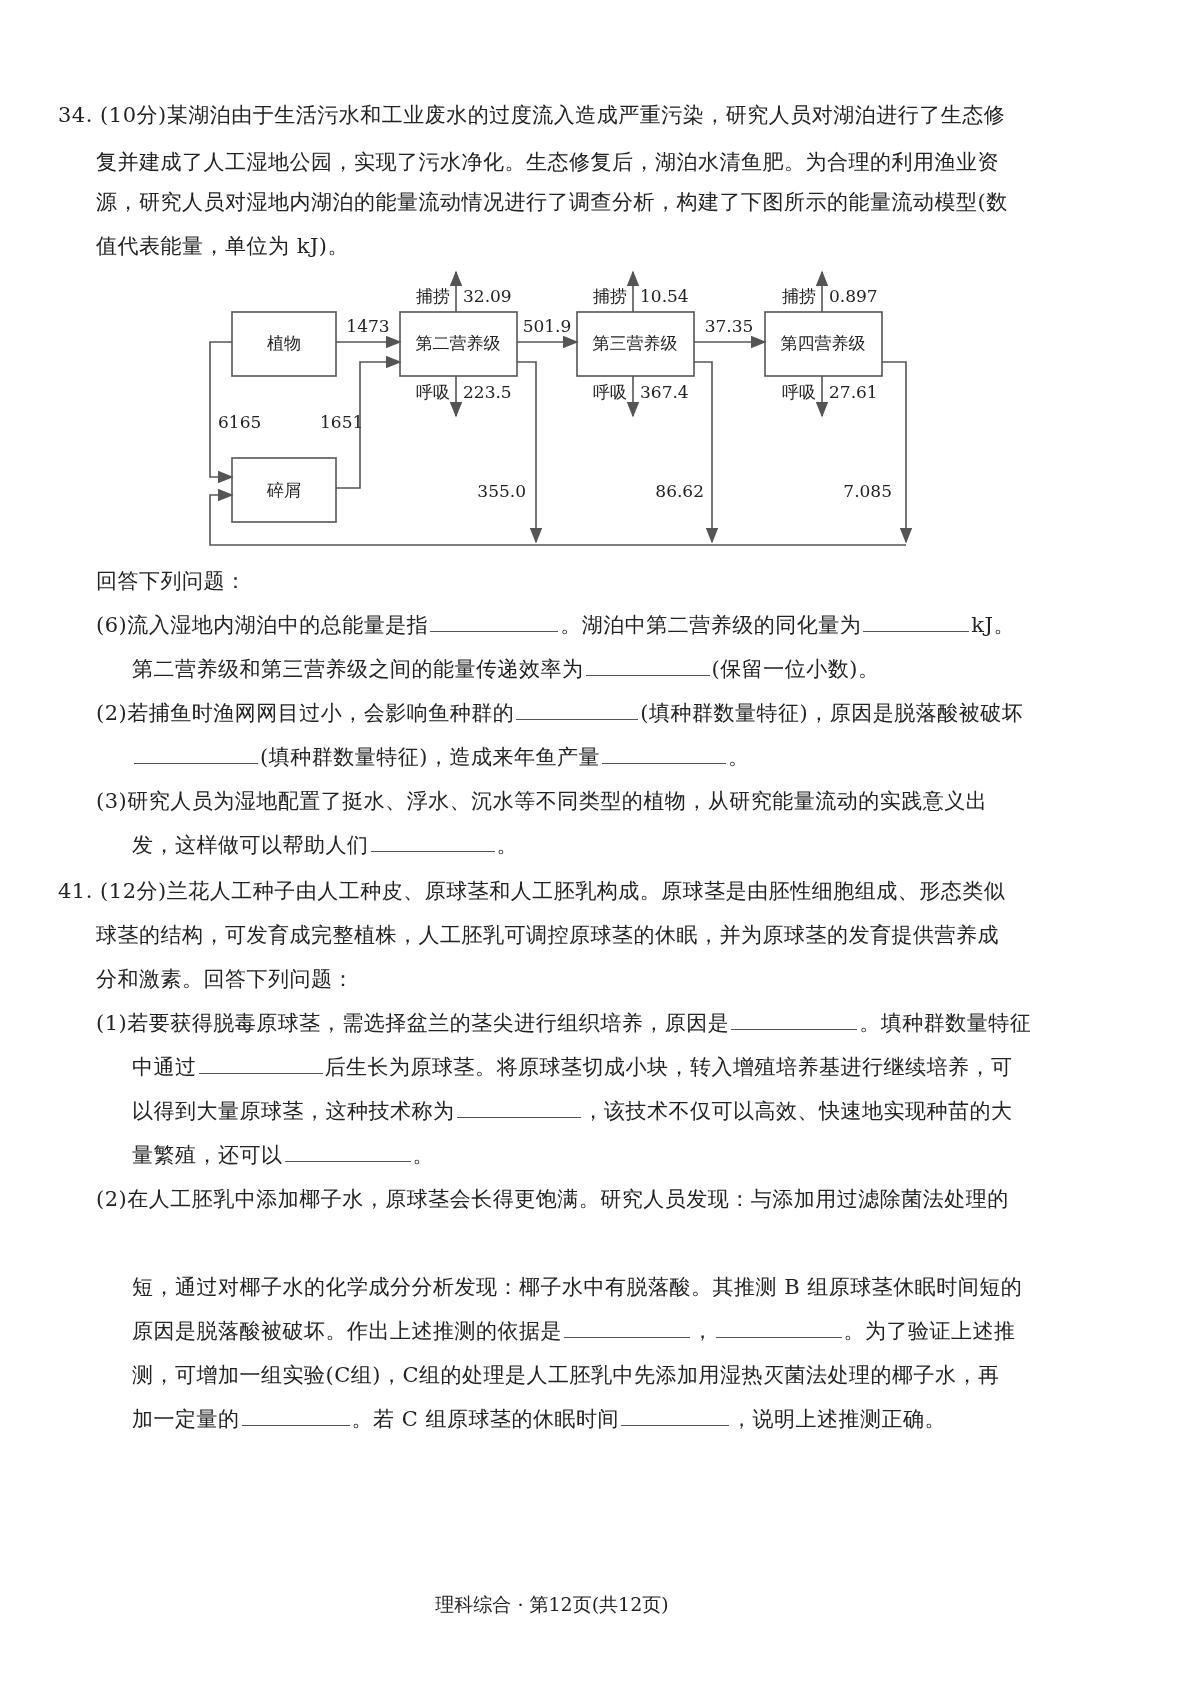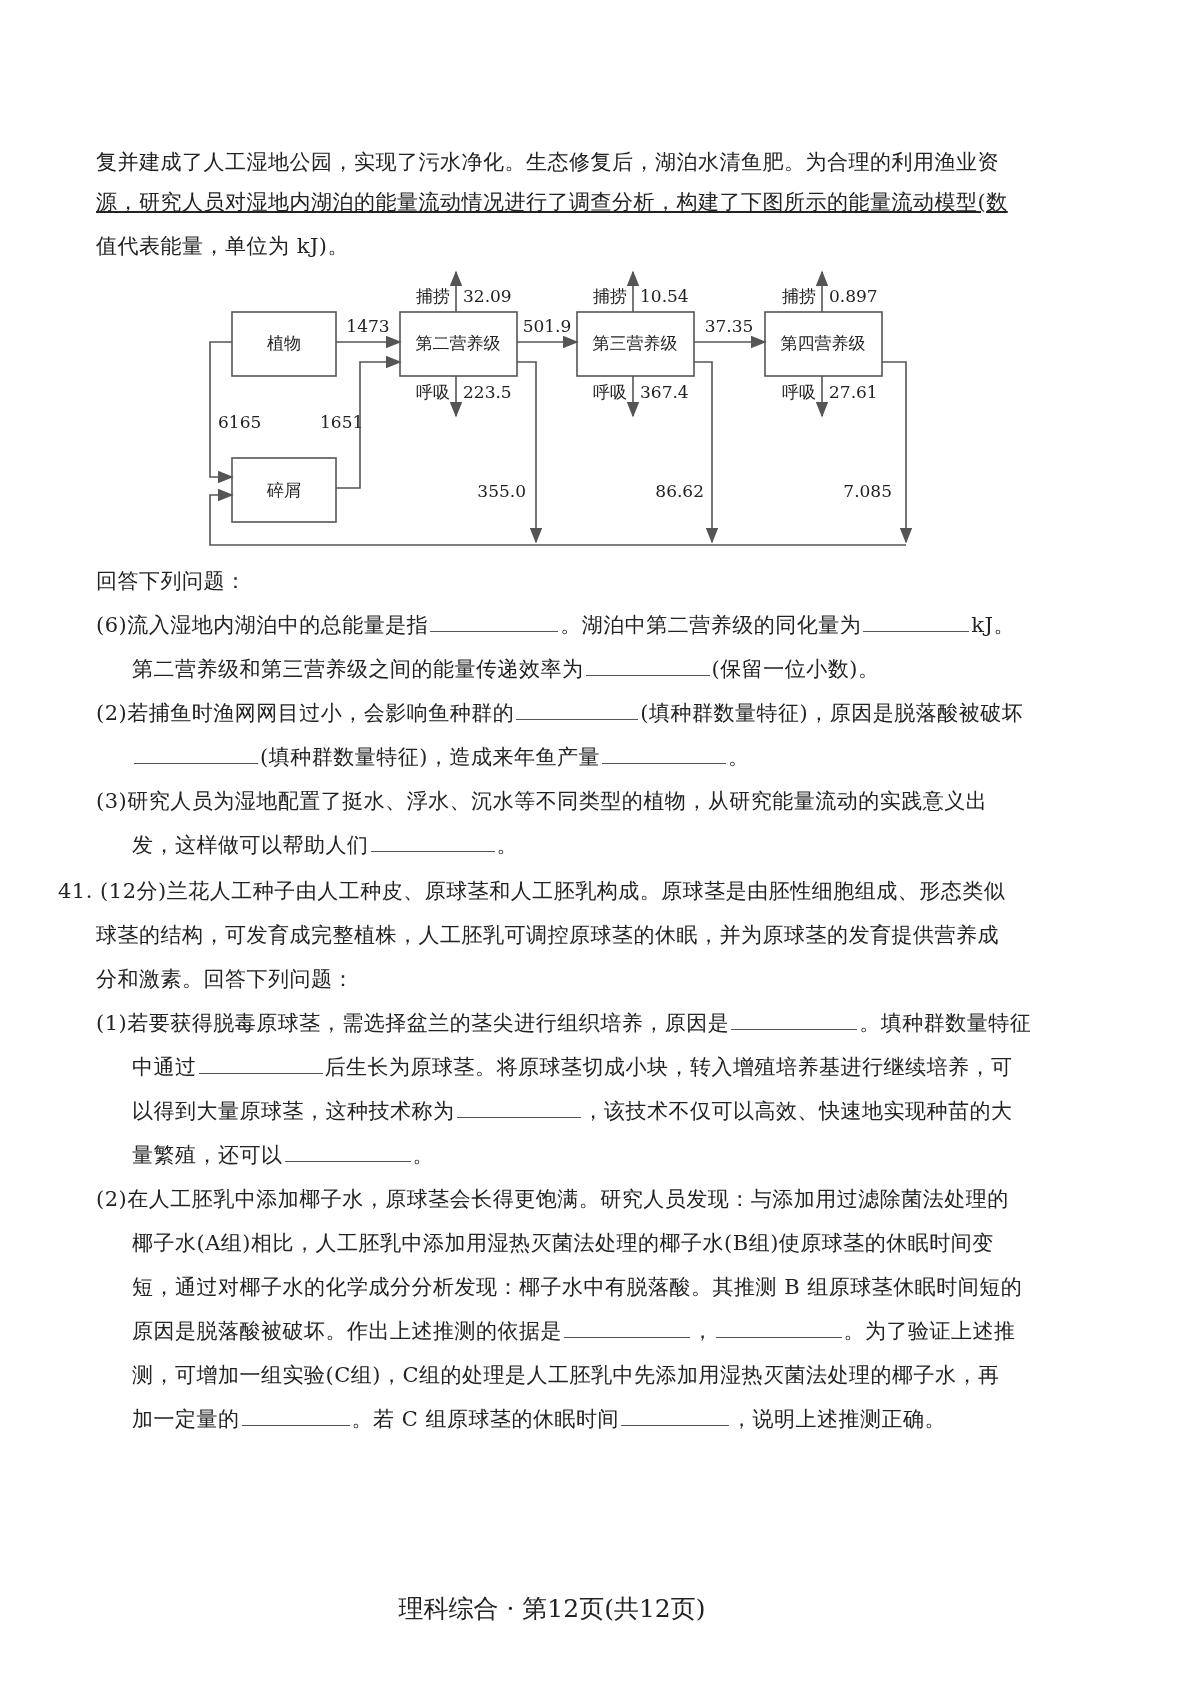--- a/index.html
+++ b/index.html
@@ -10,29 +10,33 @@
   .page { position:absolute; left:0; top:0; width:1200px; height:1698px; }
   .line {
     position:absolute; font-size:21px; line-height:30px; white-space:nowrap; letter-spacing:0.5px;
   }
   .blank {
     display:inline-block; border-bottom:1px solid #555; height:20px; vertical-align:baseline; margin:0 2px;
   }
   .diagram { position:absolute; left:220px; top:270px; width:780px; height:330px; }
   .diagram svg { width:780px; height:330px; overflow:visible; }
   .box text, .dlabel { font-family:"DejaVu Serif","Liberation Serif",serif; fill:#222; }
-  .footer { position:absolute; top:1592px; left:0; width:1104px; text-align:center; font-size:25px; }
+  .footer { position:absolute; top:1592px; left:0; width:1104px; text-align:center; font-size:19px; }
 </style>
 </head>
 <body>
 
 <div class="page">
 
+  <div class="line" style="left:58px;top:100px;">
+    <span>34.</span>
+    <span>(10分)某湖泊由于生活污水和工业废水的过度流入造成严重污染，研究人员对湖泊进行了生态修</span>
+  </div>
   <div class="line" style="left:96px;top:147px;">复并建成了人工湿地公园，实现了污水净化。生态修复后，湖泊水清鱼肥。为合理的利用渔业资</div>
-  <div class="line" style="left:96px;top:187px;text-decoration:underline;">源，研究人员对湿地内湖泊的能量流动情况进行了调查分析，构建了下图所示的能量流动模型(数</div>
+  <div class="line" style="left:96px;top:187px;">源，研究人员对湿地内湖泊的能量流动情况进行了调查分析，构建了下图所示的能量流动模型(数</div>
   <div class="line" style="left:96px;top:231px;">值代表能量，单位为 kJ)。</div>
 
   <div class="diagram">
     <svg viewBox="0 0 780 330">
       <defs>
         <marker id="ah" markerWidth="10" markerHeight="8" refX="9" refY="4" orient="auto">
           <path d="M0,0 L10,4 L0,8 Z" fill="#555"></path>
         </marker>
       </defs>
       <g stroke="#555" stroke-width="1.6" fill="none">
@@ -136,21 +140,20 @@
     <span>以得到大量原球茎，这种技术称为</span><span class="blank" style="width:124px"></span><span>，该技术不仅可以高效、快速地实现种苗的大</span>
   </div>
   <div class="line" style="left:132px;top:1052px;">
     <span>中通过</span><span class="blank" style="width:124px"></span><span>后生长为原球茎。将原球茎切成小块，转入增殖培养基进行继续培养，可</span>
   </div>
   <div class="line" style="left:132px;top:1140px;">
     <span>量繁殖，还可以</span><span class="blank" style="width:126px"></span><span>。</span>
   </div>
 
   <div class="line" style="left:96px;top:1184px;">(2)在人工胚乳中添加椰子水，原球茎会长得更饱满。研究人员发现：与添加用过滤除菌法处理的</div>
-  <div class="line" style="left:132px;top:1228px;">椰子水(A组)相比，人工胚乳中添加用湿热灭菌法处理的椰子水(B组)使原球茎的休眠时间变</div>
   <div class="line" style="left:132px;top:1272px;">短，通过对椰子水的化学成分分析发现：椰子水中有脱落酸。其推测 B 组原球茎休眠时间短的</div>
   <div class="line" style="left:132px;top:1316px;">
     <span>原因是脱落酸被破坏。作出上述推测的依据是</span><span class="blank" style="width:126px"></span><span>，</span><span class="blank" style="width:126px"></span><span>。为了验证上述推</span>
   </div>
   <div class="line" style="left:132px;top:1404px;">
     <span>加一定量的</span><span class="blank" style="width:108px"></span><span>。若 C 组原球茎的休眠时间</span><span class="blank" style="width:108px"></span><span>，说明上述推测正确。</span>
   </div>
   <div class="line" style="left:132px;top:1360px;">测，可增加一组实验(C组)，C组的处理是人工胚乳中先添加用湿热灭菌法处理的椰子水，再</div>
 
   <div class="footer">理科综合 · 第12页(共12页)</div>

